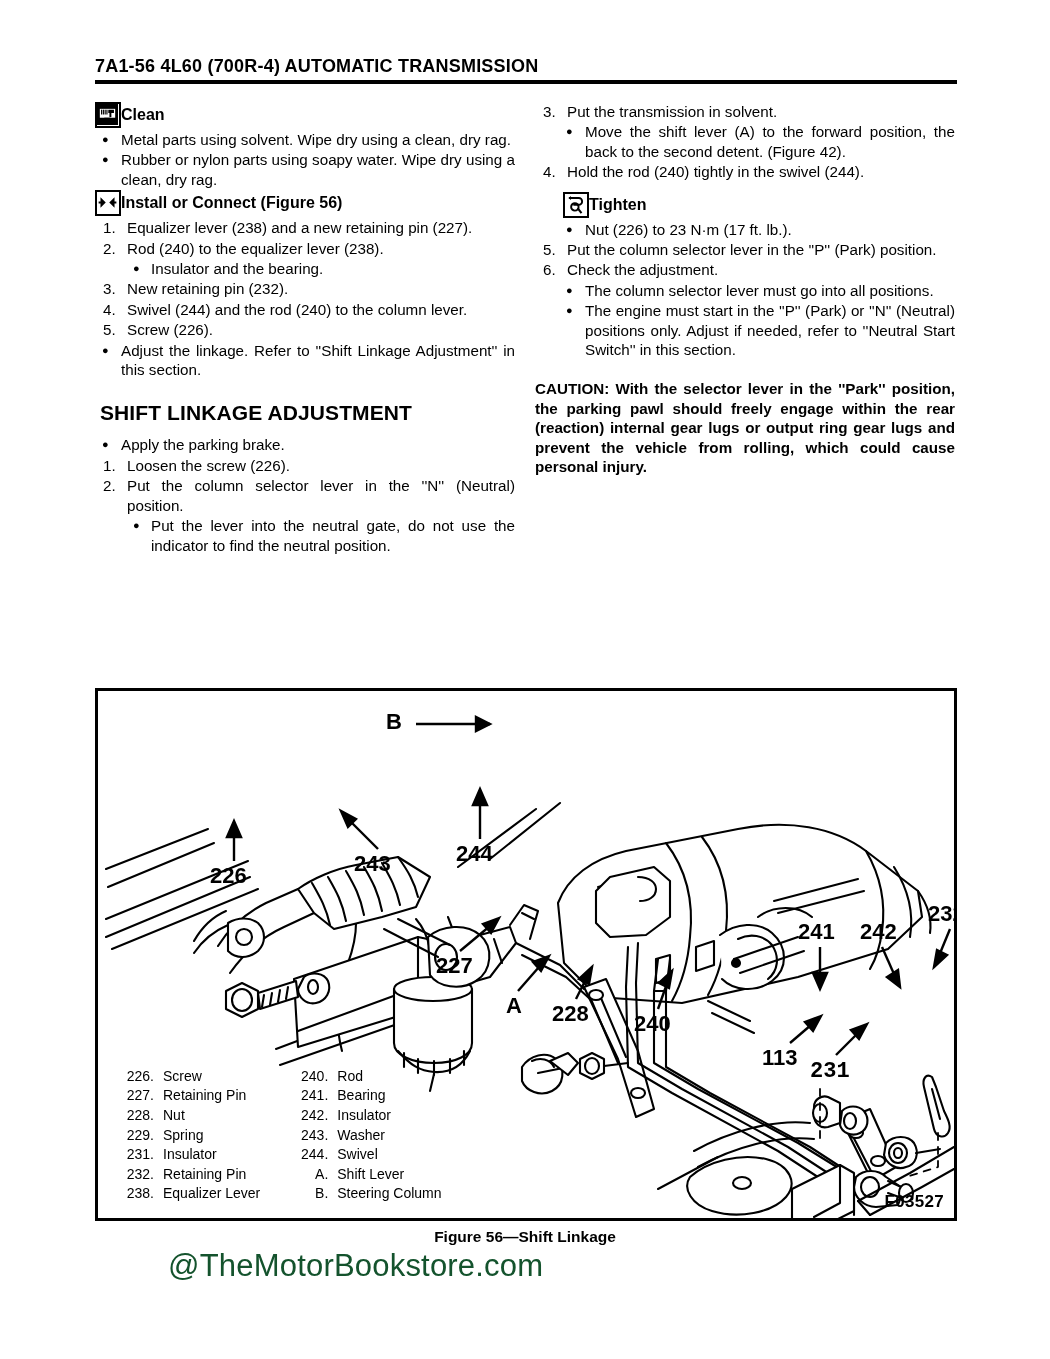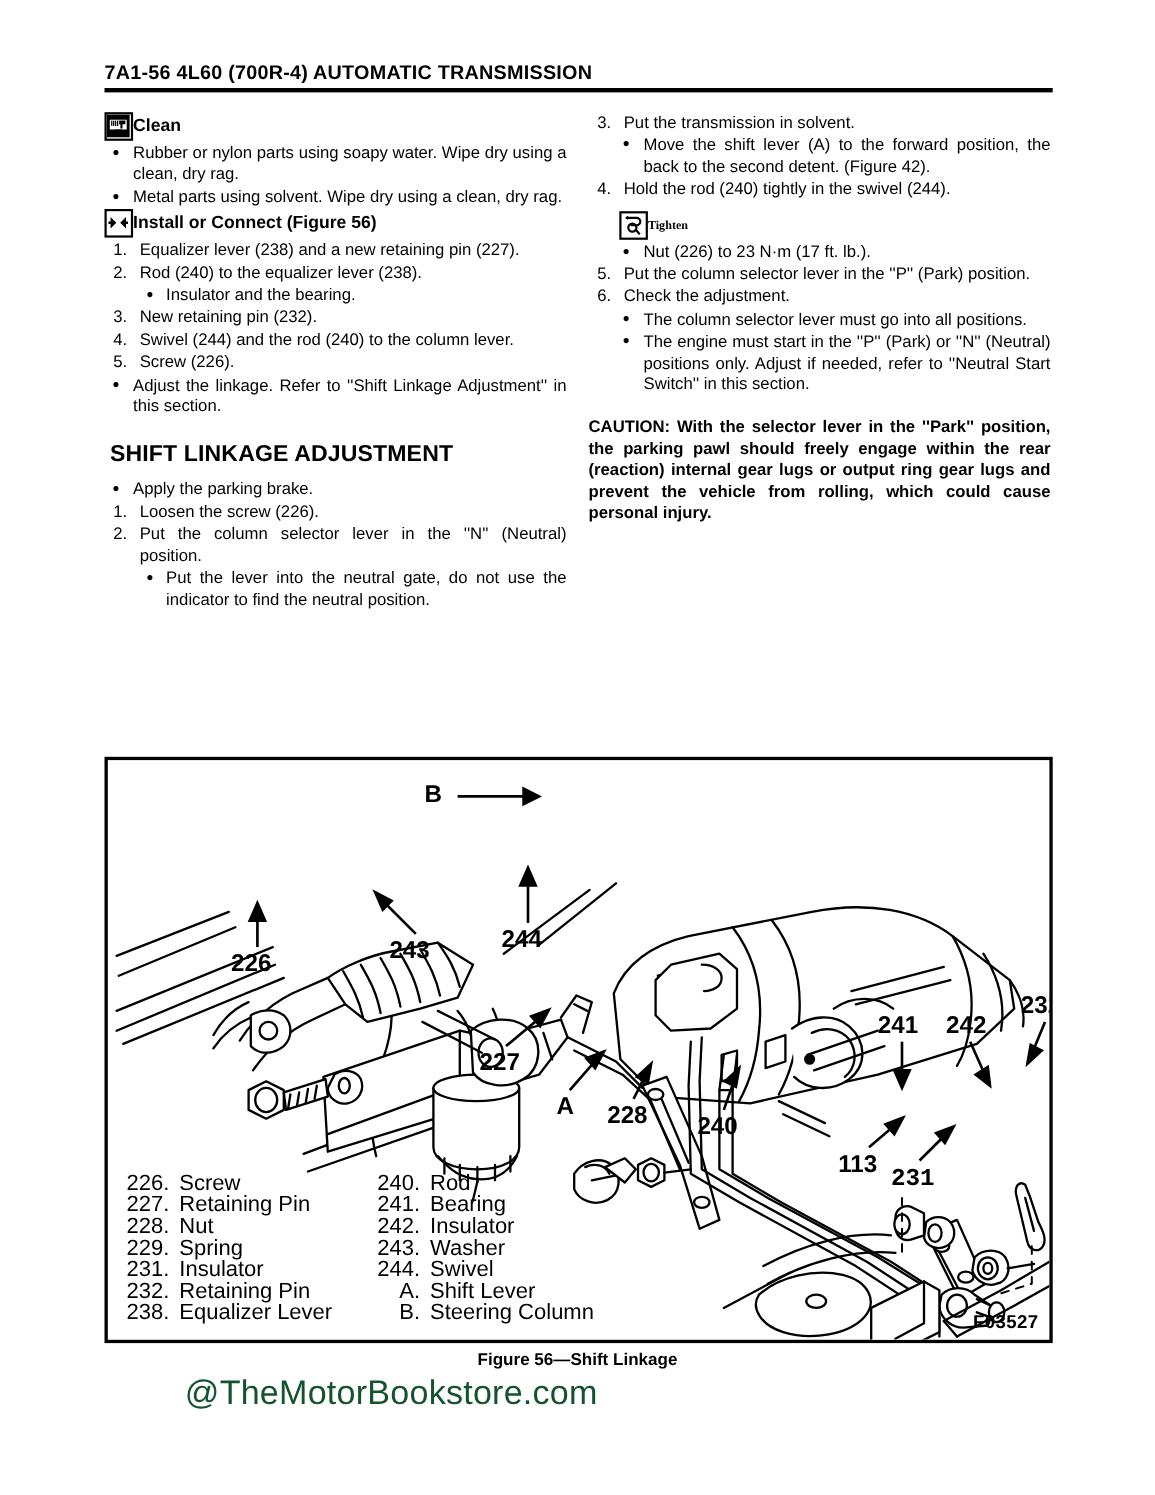--- a/index.html
+++ b/index.html
@@ -165,22 +165,22 @@
     font-family: "Liberation Sans", sans-serif;
     white-space: nowrap;
   }
 
   
   #fig-legend {
     position: absolute;
     left: 10px;
     bottom: 14px;
     display: flex;
-    gap: 34px;
-    font-size: 20px;
+    gap: 22px;
+    font-size: 14px;
     line-height: 19.6px;
   }
   #fig-legend .lg-col { display: block; }
   #fig-legend .lg-row { display: flex; white-space: nowrap; }
   #fig-legend .lg-key {
     width: 46px;
     text-align: right;
     padding-right: 9px;
     flex: 0 0 auto;
   }
@@ -231,22 +231,22 @@
             <rect x="9.4" y="7" width="1.4" height="6"></rect>
             <rect x="11.6" y="7" width="1.4" height="6"></rect>
           </g>
           <path d="M14 7 h7 v4 h-3.2 v5 h-2.4 v-5 H14 Z" fill="#000"></path>
           <rect x="9" y="17" width="8" height="4" fill="#000"></rect>
         </svg>
       </span>
       <span class="ih-label">Clean</span>
     </div>
     <ul class="bl blk">
+      <li class="bullet">Metal parts using solvent. Wipe dry using a clean, dry rag.</li>
       <li class="bullet">Rubber or nylon parts using soapy water. Wipe dry using a clean, dry rag.</li>
-      <li class="bullet">Metal parts using solvent. Wipe dry using a clean, dry rag.</li>
     </ul>
 
     <div class="icon-head">
       <span class="icon-box">
         <svg width="21" height="21" viewBox="0 0 26 26">
           <path d="M2 13 h7 M9 13 l-3.4 -3.4 v6.8 Z" stroke="#000" stroke-width="2.6" fill="#000"></path>
           <path d="M24 13 h-7 M17 13 l3.4 -3.4 v6.8 Z" stroke="#000" stroke-width="2.6" fill="#000"></path>
         </svg>
       </span>
       <span class="ih-label">Install or Connect (Figure 56)</span>
@@ -321,21 +321,21 @@
 
     <div class="icon-head" style="margin-left:28px;margin-top:10px;">
       <span class="icon-box">
         <svg width="21" height="21" viewBox="0 0 26 26">
           <path d="M6 5 h11 a4.2 4.2 0 0 1 0 8.4 h-5.5" stroke="#000" stroke-width="2.4" fill="none" stroke-linecap="square"></path>
           <path d="M7.4 2.6 L4.4 5 L7.4 7.4 Z" fill="#000"></path>
           <circle cx="12.2" cy="16" r="4.6" stroke="#000" stroke-width="2.4" fill="none"></circle>
           <path d="M16.4 18.6 L19.6 22.6" stroke="#000" stroke-width="2.6" stroke-linecap="square"></path>
         </svg>
       </span>
-      <span class="ih-label" style="font-size:11px;font-family:Liberation Serif, serif;">Tighten</span>
+      <span class="ih-label" style="font-size:16px;">Tighten</span>
     </div>
     <ul class="bl blk-tight">
       <li class="bullet">Nut (226) to 23 N·m (17 ft. lb.).</li>
     </ul>
 
     <ol class="nl blk-tight">
       <li class="num">
         <span class="nmark">5.</span>
         <span>Put the column selector lever in the ''P'' (Park) position.</span>
       </li>

